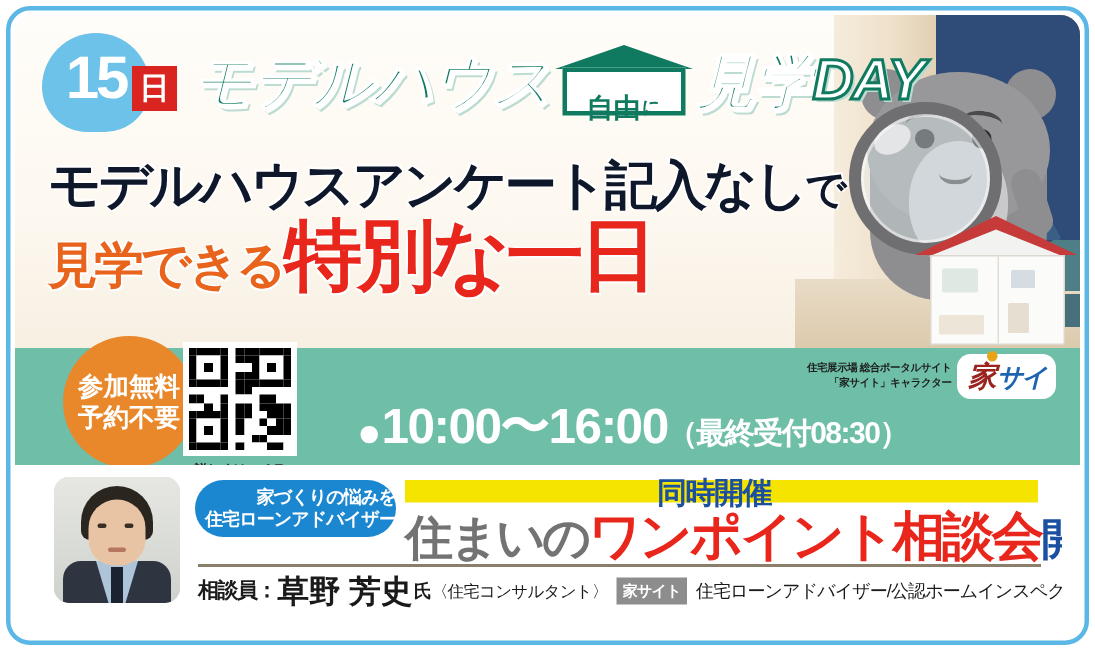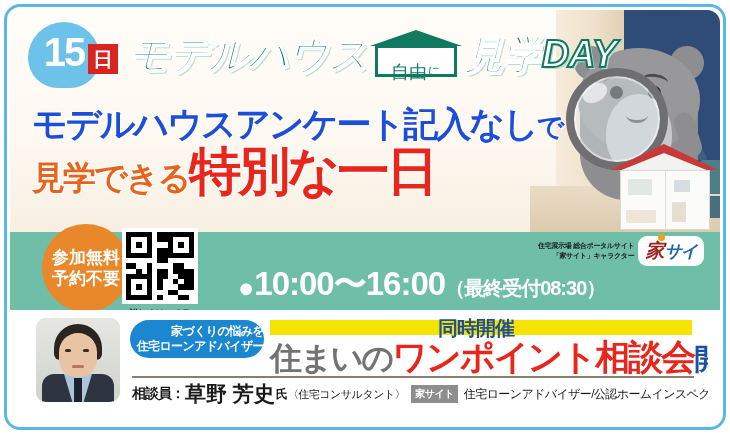--- a/index.html
+++ b/index.html
@@ -169,39 +169,39 @@
     position:absolute;left:0;top:0;width:0;height:0;
     border-left:46px solid transparent;border-right:46px solid transparent;
     border-bottom:16px solid #0f7a5f;
   }
   .lh-box{
     position:absolute;left:5px;top:15px;width:82px;height:32px;
     border:3px solid #0f7a5f;background:#ffffff;box-sizing:border-box;
     display:flex;align-items:center;justify-content:center;gap:1px;
   }
   .lh-text{
-    font-size:18px;font-weight:normal;color:#0f7a5f;letter-spacing:0;margin-top:21px;
+    font-size:18px;font-weight:bold;color:#0f7a5f;letter-spacing:0;margin-top:21px;
   }
   .lh-text.small{font-size:12px;}
   .logo-jp2{
     font-size:40px;font-weight:bold;color:#0f7a5f;
     -webkit-text-stroke:1px #ffffff;
     text-shadow:2px 2px 0 #ffffff, 3px 3px 0 #bcdcd2;
     font-style:italic;letter-spacing:-1px;
   }
   .logo-day{
     font-size:38px;font-weight:bold;color:#ffffff;font-style:italic;
     -webkit-text-stroke:2px #0f7a5f;
     text-shadow:2px 2px 0 #bcdcd2;letter-spacing:-1px;
   }
 
   
   .headline{position:absolute;left:22px;top:96px;z-index:6;}
   .hl1{
-    font-size:35px;font-weight:bold;color:#1d4ed8;letter-spacing:-2px;
+    font-size:35px;font-weight:bold;color:#0f172a;letter-spacing:-2px;
     white-space:nowrap;line-height:1.05;
     text-shadow:1px 1px 0 #fff,-1px -1px 0 #fff,1px -1px 0 #fff,-1px 1px 0 #fff;
   }
   .hl1 .tail{font-size:27px;}
   .hl2{
     white-space:nowrap;line-height:1.02;margin-top:2px;
     text-shadow:1px 1px 0 #fff,-1px -1px 0 #fff,1px -1px 0 #fff,-1px 1px 0 #fff;
   }
   .hl2 .a{font-size:33px;font-weight:bold;color:#e8631c;letter-spacing:-2px;}
   .hl2 .b{font-size:52px;font-weight:bold;color:#e8261b;letter-spacing:-3px;}

